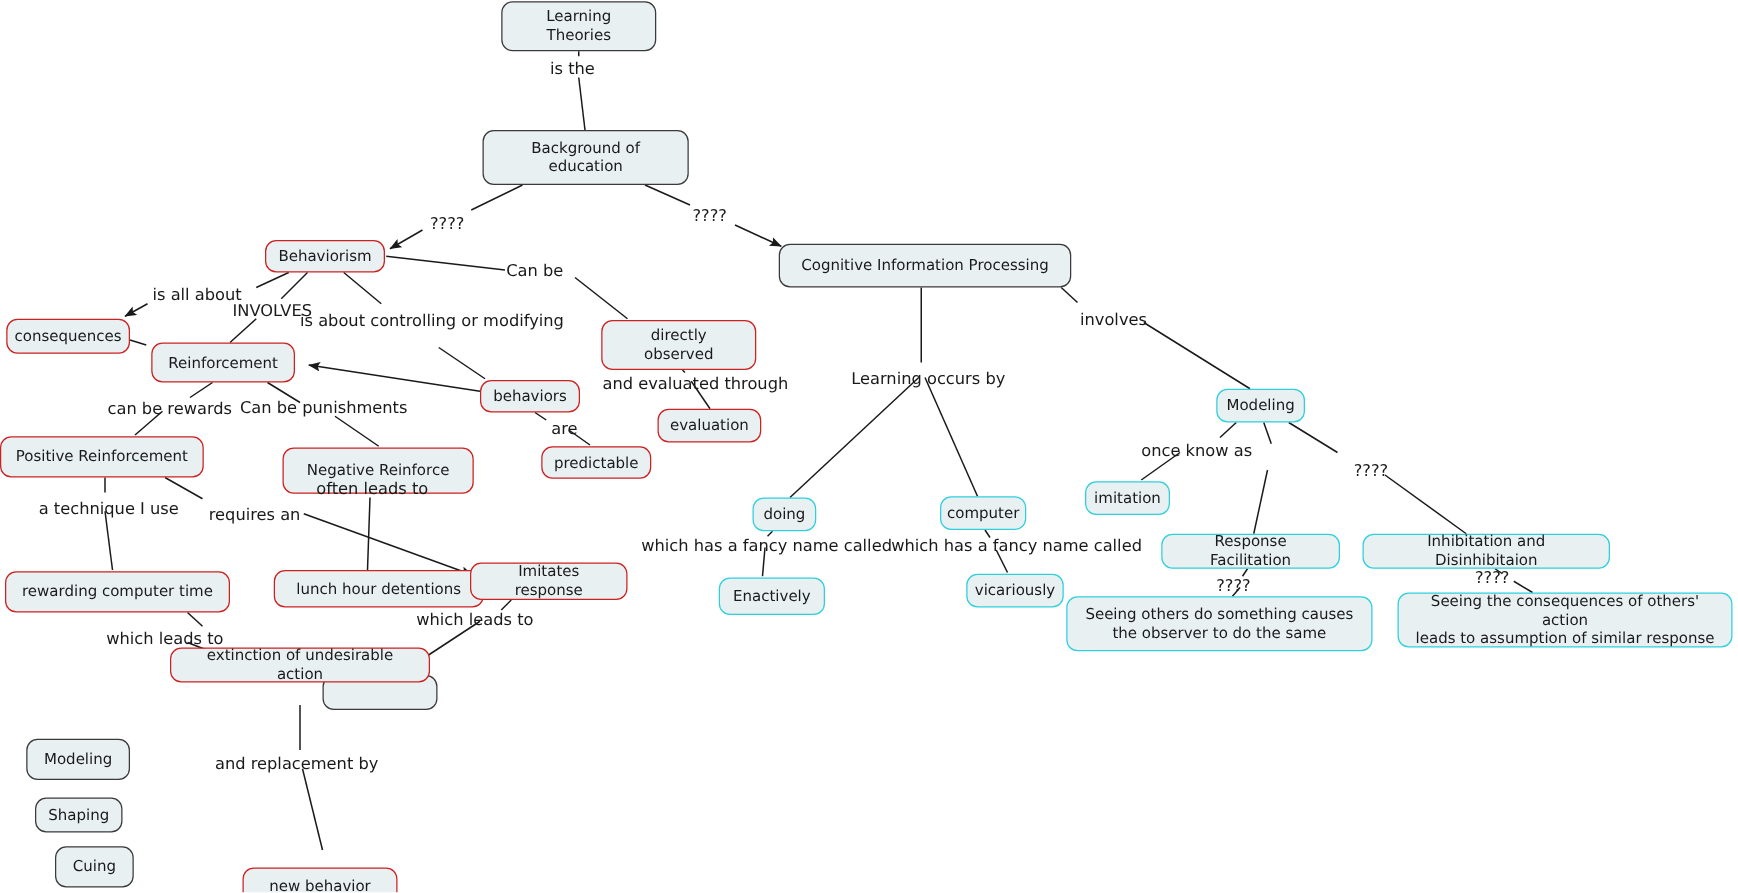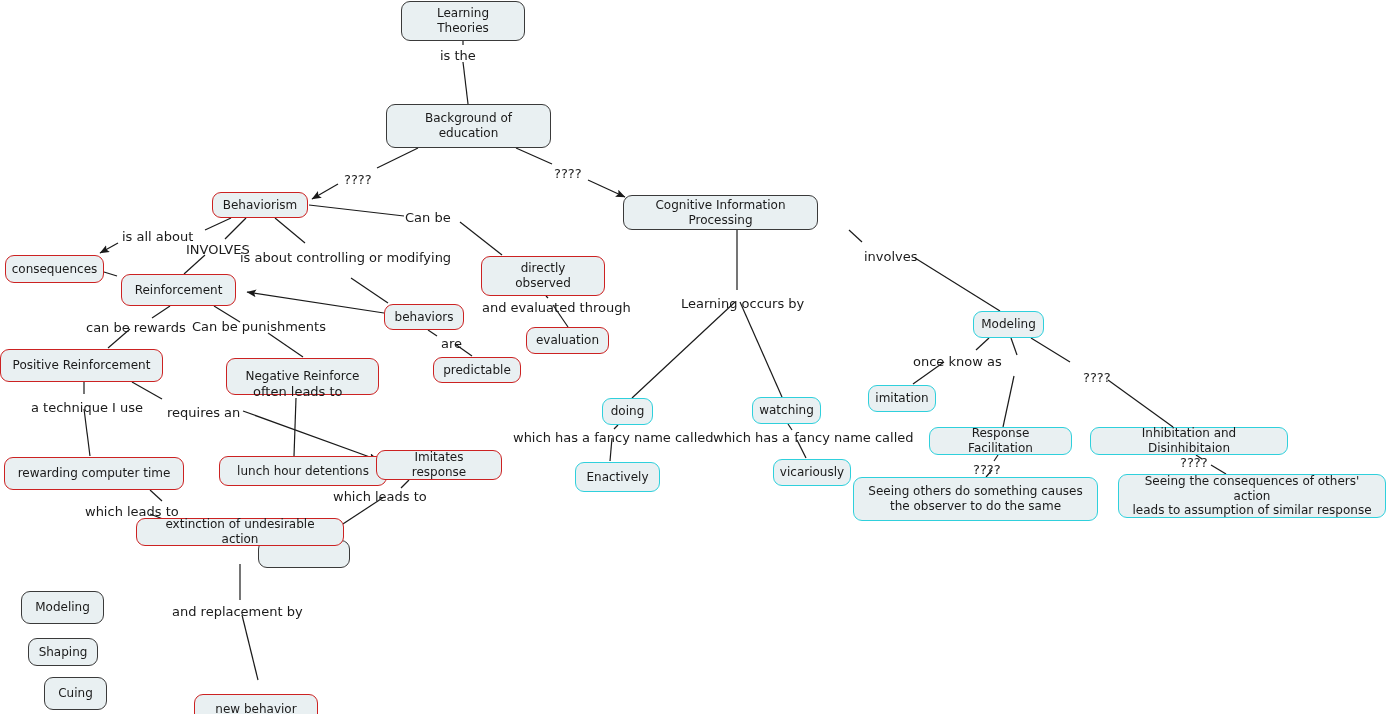--- a/index.html
+++ b/index.html
@@ -152,33 +152,33 @@
 
       <path d="M1196,455 L1202,459"></path>
       <path d="M1211,465 L1226,474"></path>
     </g>
   </svg>
 
   <div id="node-layer">
       <div class="node gray front" style="left: 401px; top: 1px; width: 124px; height: 40px;">Learning Theories</div>
       <div class="node gray front" style="left: 386px; top: 104px; width: 165px; height: 44px;">Background of education</div>
       <div class="node red front" style="left: 212px; top: 192px; width: 96px; height: 26px;">Behaviorism</div>
-      <div class="node gray front" style="left: 623px; top: 195px; width: 195px; height: 35px;">Cognitive Information Processing</div>
+      <div class="node gray front" style="left: 623px; top: 195px; width: 234px; height: 35px;">Cognitive Information Processing</div>
       <div class="node red front" style="left: 5px; top: 255px; width: 99px; height: 28px;">consequences</div>
       <div class="node red front" style="left: 121px; top: 274px; width: 115px; height: 32px;">Reinforcement</div>
       <div class="node red front" style="left: 481px; top: 256px; width: 124px; height: 40px;">directly observed</div>
       <div class="node red front" style="left: 384px; top: 304px; width: 80px; height: 26px;">behaviors</div>
       <div class="node red front" style="left: 526px; top: 327px; width: 83px; height: 27px;">evaluation</div>
       <div class="node red front" style="left: 433px; top: 357px; width: 88px; height: 26px;">predictable</div>
       <div class="node red front" style="left: 0px; top: 349px; width: 163px; height: 33px;">Positive Reinforcement</div>
       <div class="node red front" style="left: 226px; top: 358px; width: 153px; height: 37px;">Negative Reinforce</div>
       <div class="node cyan front" style="left: 973px; top: 311px; width: 71px; height: 27px;">Modeling</div>
       <div class="node cyan front" style="left: 868px; top: 385px; width: 68px; height: 27px;">imitation</div>
       <div class="node cyan front" style="left: 602px; top: 398px; width: 51px; height: 27px;">doing</div>
-      <div class="node cyan front" style="left: 752px; top: 397px; width: 69px; height: 27px;">watching</div>
+      <div class="node cyan front" style="left: 752px; top: 397px; width: 69px; height: 27px;">computer</div>
       <div class="node red front" style="left: 4px; top: 457px; width: 180px; height: 33px;">rewarding computer time</div>
       <div class="node red front" style="left: 219px; top: 456px; width: 168px; height: 30px;">lunch hour detentions</div>
       <div class="node red front" style="left: 376px; top: 450px; width: 126px; height: 30px;">Imitates response</div>
       <div class="node cyan front" style="left: 929px; top: 427px; width: 143px; height: 28px;">Response Facilitation</div>
       <div class="node cyan front" style="left: 1090px; top: 427px; width: 198px; height: 28px;">Inhibitation and Disinhibitaion</div>
       <div class="node cyan front" style="left: 575px; top: 462px; width: 85px; height: 30px;">Enactively</div>
       <div class="node cyan front" style="left: 773px; top: 459px; width: 78px; height: 27px;">vicariously</div>
       <div class="node cyan front" style="left: 853px; top: 477px; width: 245px; height: 44px;">Seeing others do something causes
 the observer to do the same</div>
       <div class="node cyan front" style="left: 1118px; top: 474px; width: 268px; height: 44px;">Seeing the consequences of others' action

